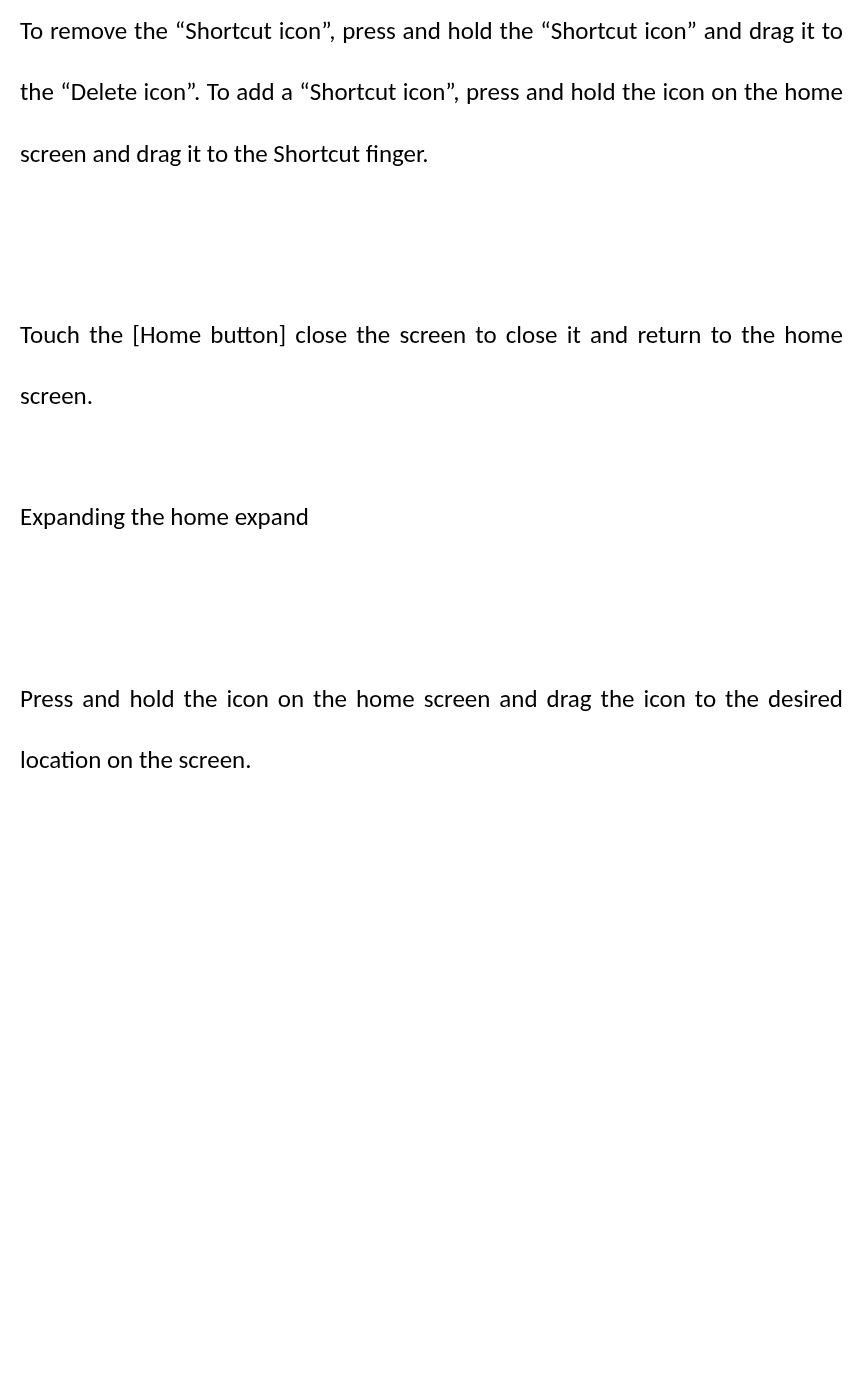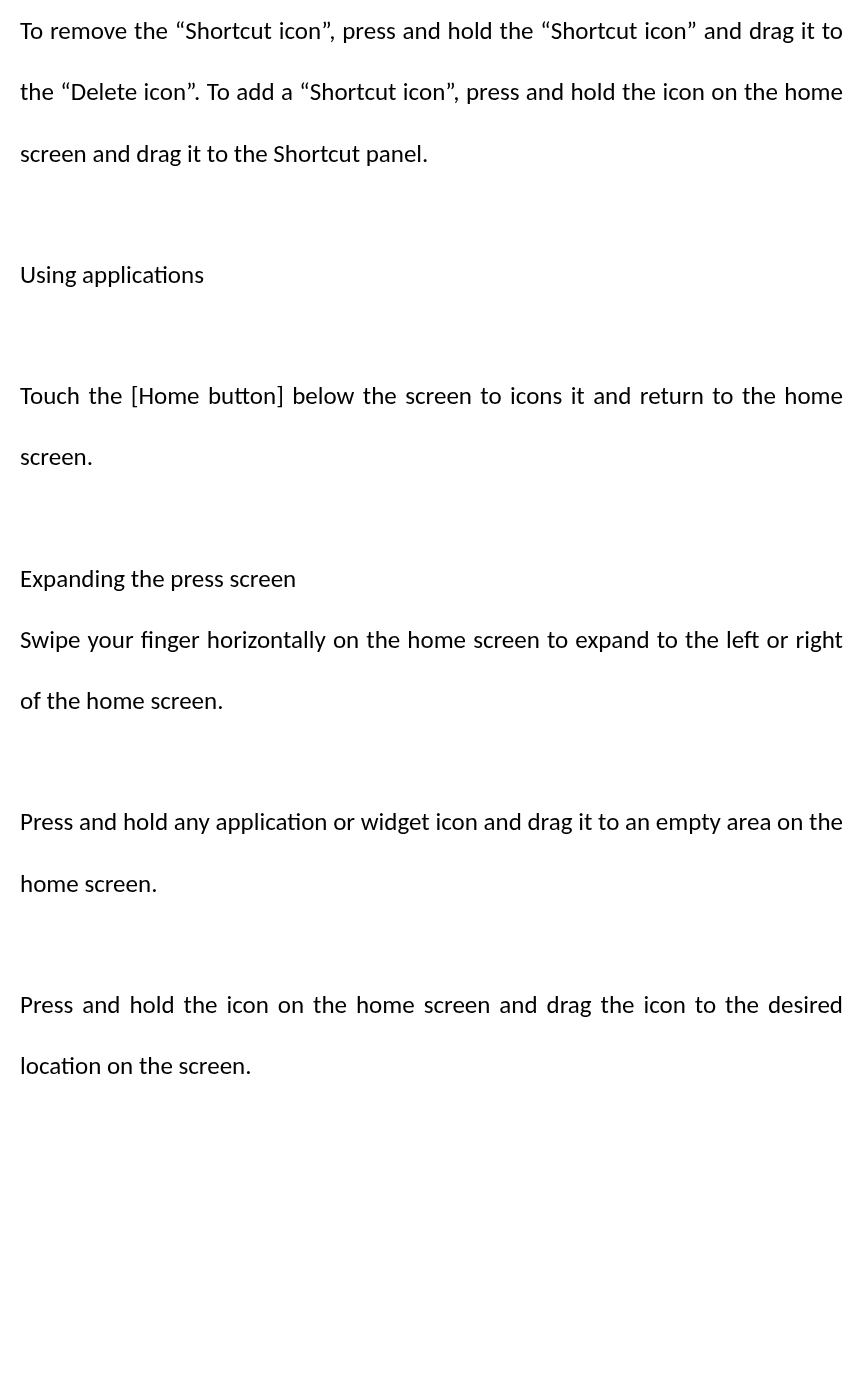--- a/index.html
+++ b/index.html
@@ -25,36 +25,33 @@
     }
     .section-gap {
       height: 60px;
     }
   </style>
 </head>
 <body>
 
 <div class="page">
 
-  <p class="justify">To remove the “Shortcut icon”, press and hold the “Shortcut icon” and drag it to the “Delete icon”. To add a “Shortcut icon”, press and hold the icon on the home screen and drag it to the Shortcut panel.</p>
+  <p class="justify">To remove the “Shortcut icon”, press and hold the “Shortcut icon” and drag it to the “Delete icon”. To add a “Shortcut icon”, press and hold the icon on the home screen and drag it to the Shortcut finger.</p>
 
   <div class="section-gap"></div>
 
-  <p>Using applications</p>
 
   <div class="section-gap"></div>
 
-  <p class="justify">Touch the [Home button] below the screen to icons it and return to the home screen.</p>
+  <p class="justify">Touch the [Home button] close the screen to close it and return to the home screen.</p>
 
   <div class="section-gap"></div>
 
-  <p>Expanding the press screen</p>
-  <p class="justify">Swipe your finger horizontally on the home screen to expand to the left or right of the home screen.</p>
+  <p>Expanding the home expand</p>
 
   <div class="section-gap"></div>
 
-  <p class="justify">Press and hold any application or widget icon and drag it to an empty area on the home screen.</p>
 
   <div class="section-gap"></div>
 
   <p class="justify">Press and hold the icon on the home screen and drag the icon to the desired location on the screen.</p>
 
 </div>
 
 </body></html>

